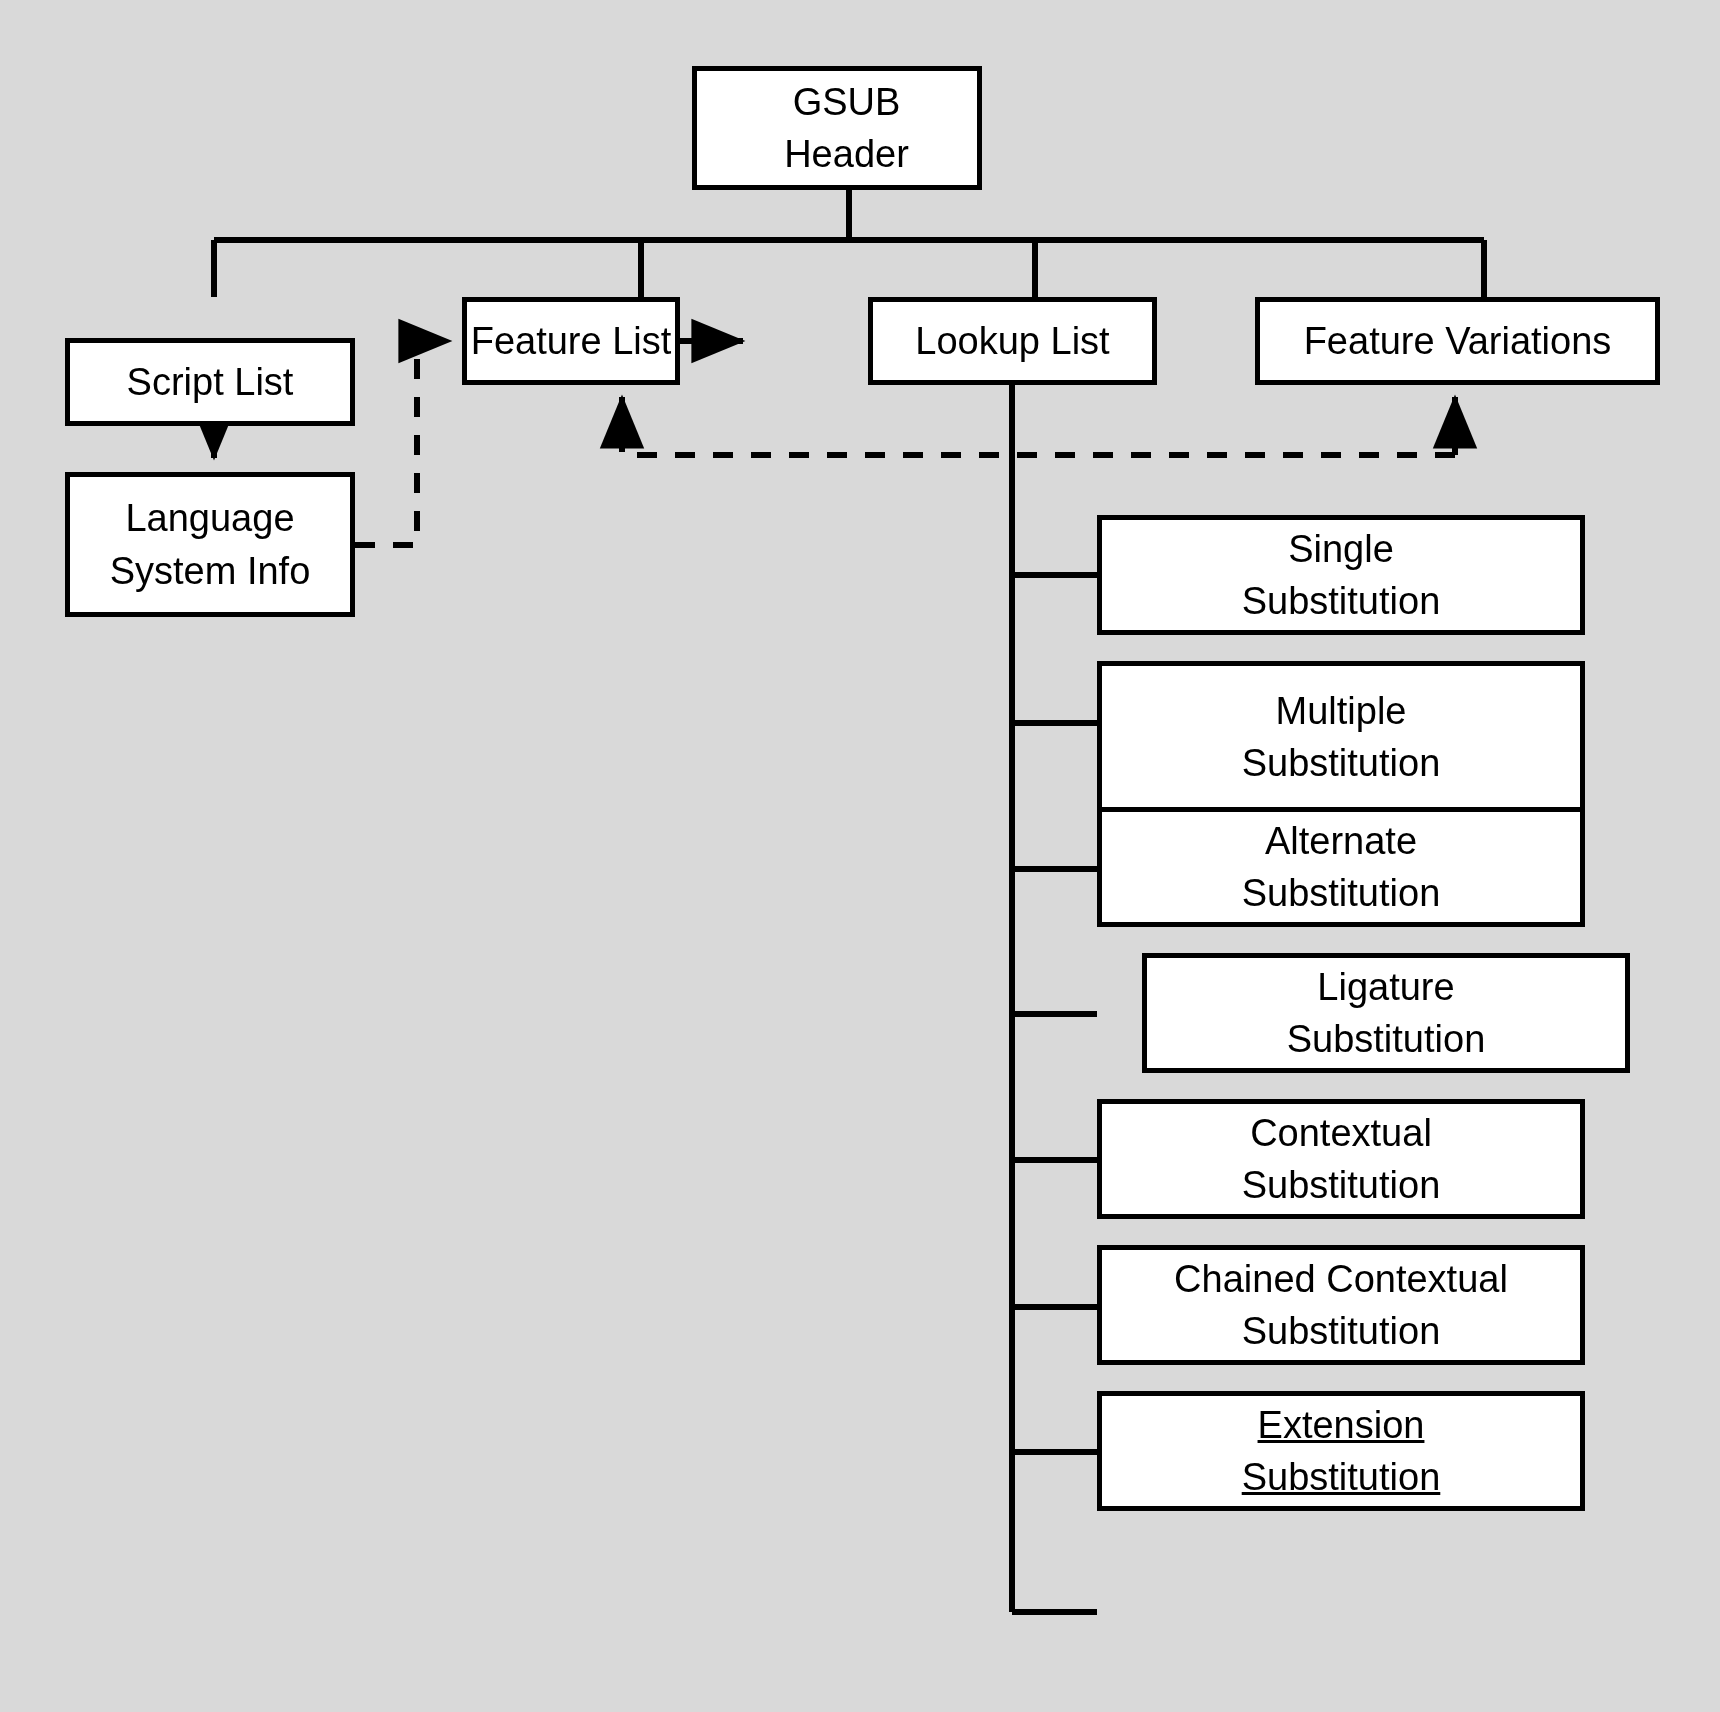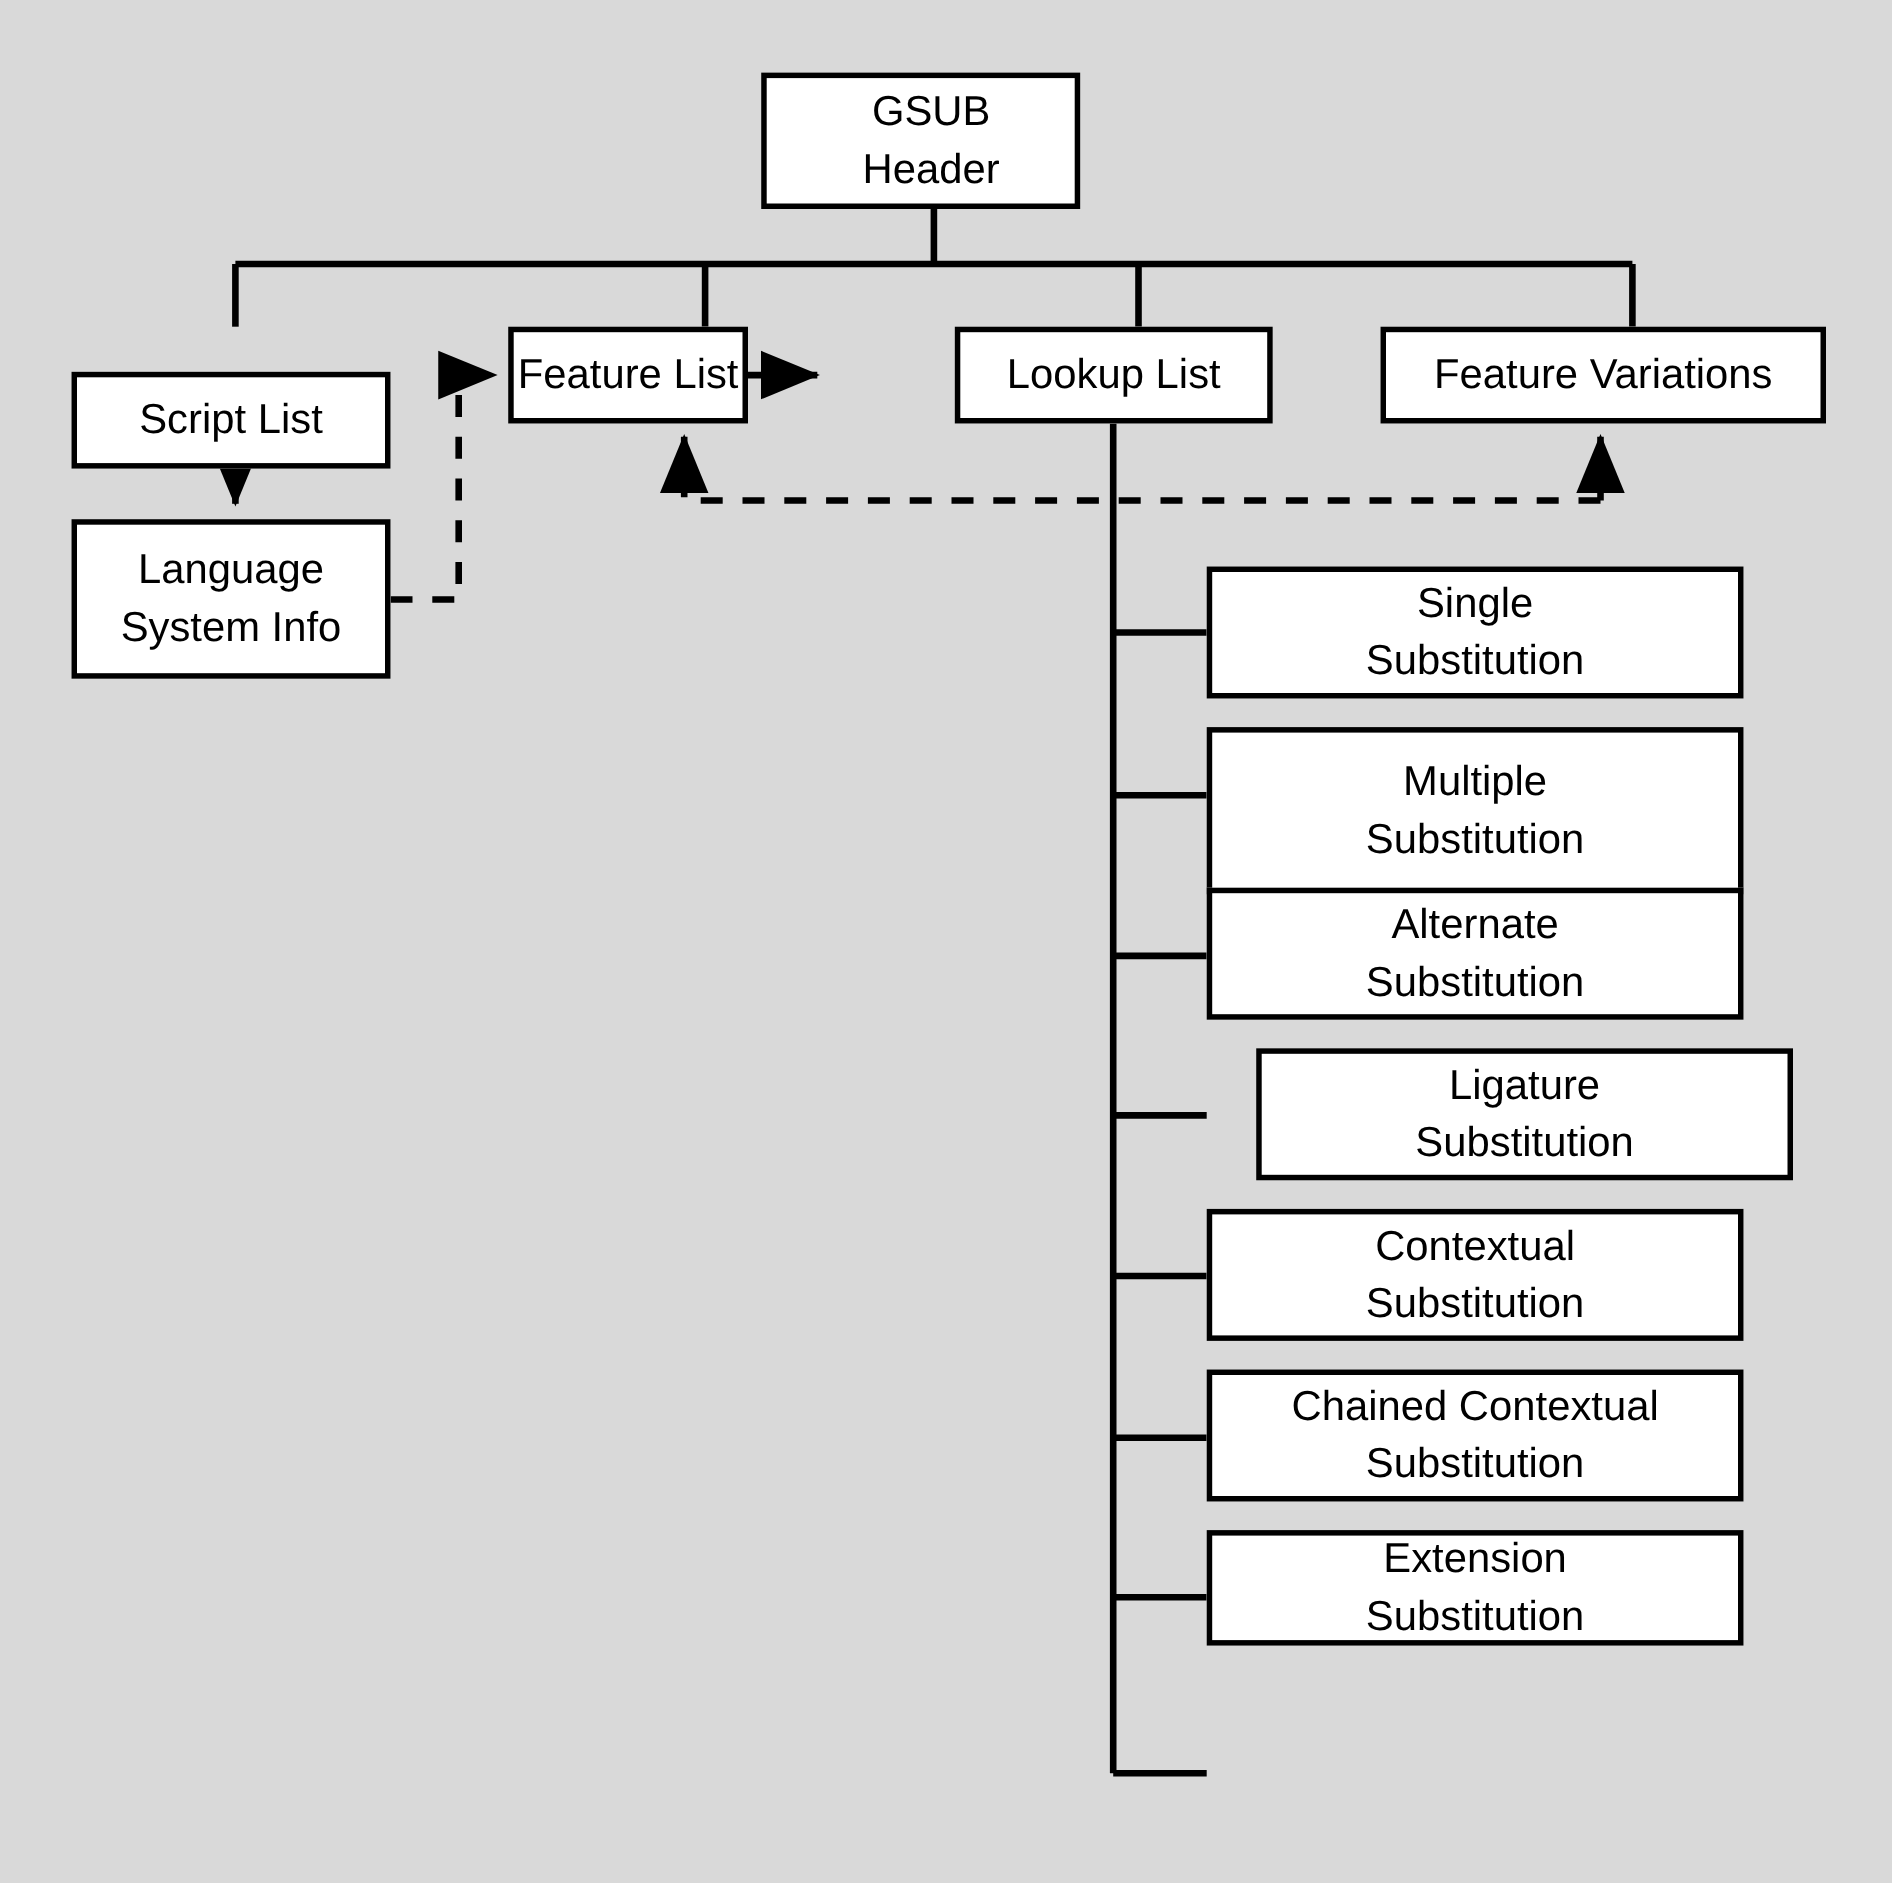--- a/index.html
+++ b/index.html
@@ -142,19 +142,19 @@
   <div class="node" style="left:1097px; top:1099px; width:488px; height:120px;align-items:center;">
     <span class="ln">Contextual</span>
     <span class="ln">Substitution</span>
   </div>
 
   <div class="node" style="left:1097px; top:1245px; width:488px; height:120px;">
     <span class="ln">Chained Contextual</span>
     <span class="ln">Substitution</span>
   </div>
 
-  <div class="node" style="left:1097px; top:1391px; width:488px; height:105px;">
+  <div class="node" style="left:1097px; top:1391px; width:488px; height:120px;text-decoration:underline;">
     <span class="ln">Extension</span>
     <span class="ln">Substitution</span>
   </div>
 
 
 </div>
 
 </body></html>

